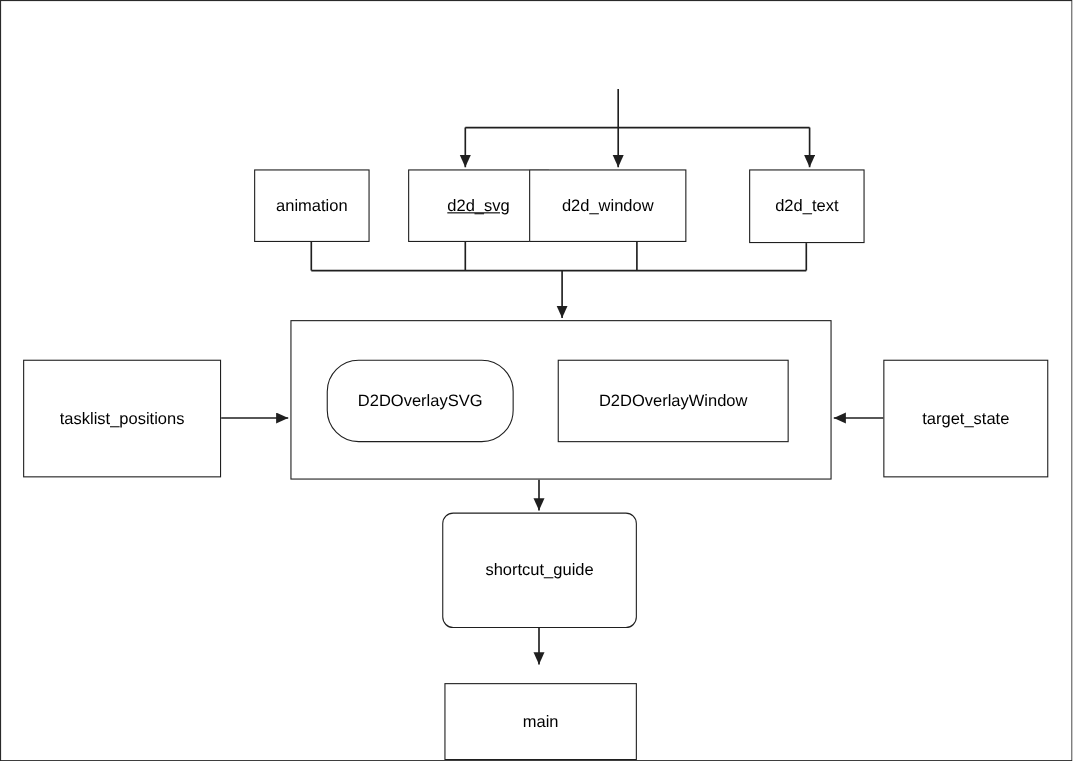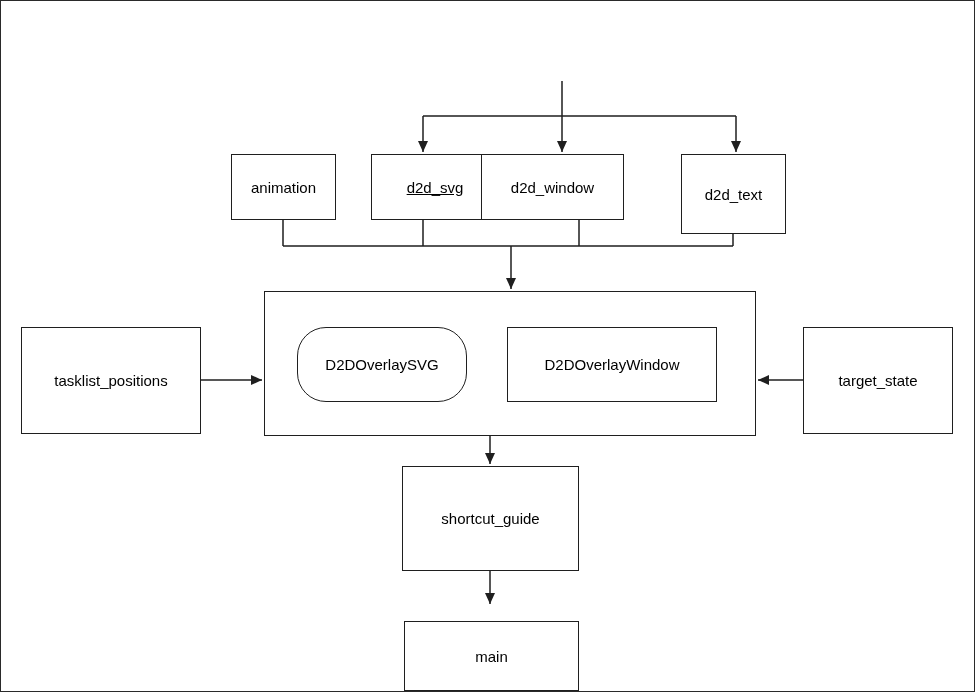--- a/index.html
+++ b/index.html
@@ -97,21 +97,21 @@
   </div>
 
   <div class="node" style="left:370px; top:153px; width:128px; height:66px;text-decoration:underline;">
     <span>d2d_svg</span>
   </div>
 
   <div class="node" style="left:480px; top:153px; width:143px; height:66px;">
     <span>d2d_window</span>
   </div>
 
-  <div class="node" style="left:680px; top:153px; width:105px; height:80px;">
+  <div class="node" style="left:680px; top:153px; width:105px; height:67px;">
     <span>d2d_text</span>
   </div>
 
   <div class="node-group" style="left:263px; top:290px; width:492px; height:145px;">
 
     <div class="node" style="left:32px; top:35px; width:170px; height:75px;border-radius:29px;">
       <span>D2DOverlaySVG</span>
     </div>
 
     <div class="node" style="left:242px; top:35px; width:210px; height:75px;">
@@ -120,21 +120,21 @@
   </div>
 
   <div class="node" style="left:20px; top:326px; width:180px; height:107px;">
     <span>tasklist_positions</span>
   </div>
 
   <div class="node" style="left:802px; top:326px; width:150px; height:107px;">
     <span>target_state</span>
   </div>
 
-  <div class="node" style="left:401px; top:465px; width:177px; height:105px;">
+  <div class="node" style="left:401px; top:465px; width:177px; height:105px;border-radius:10px;">
     <span>shortcut_guide</span>
   </div>
 
   <div class="node" style="left:403px; top:620px; width:175px; height:70px;">
     <span>main</span>
   </div>
 
 </div>
 
 </body></html>

